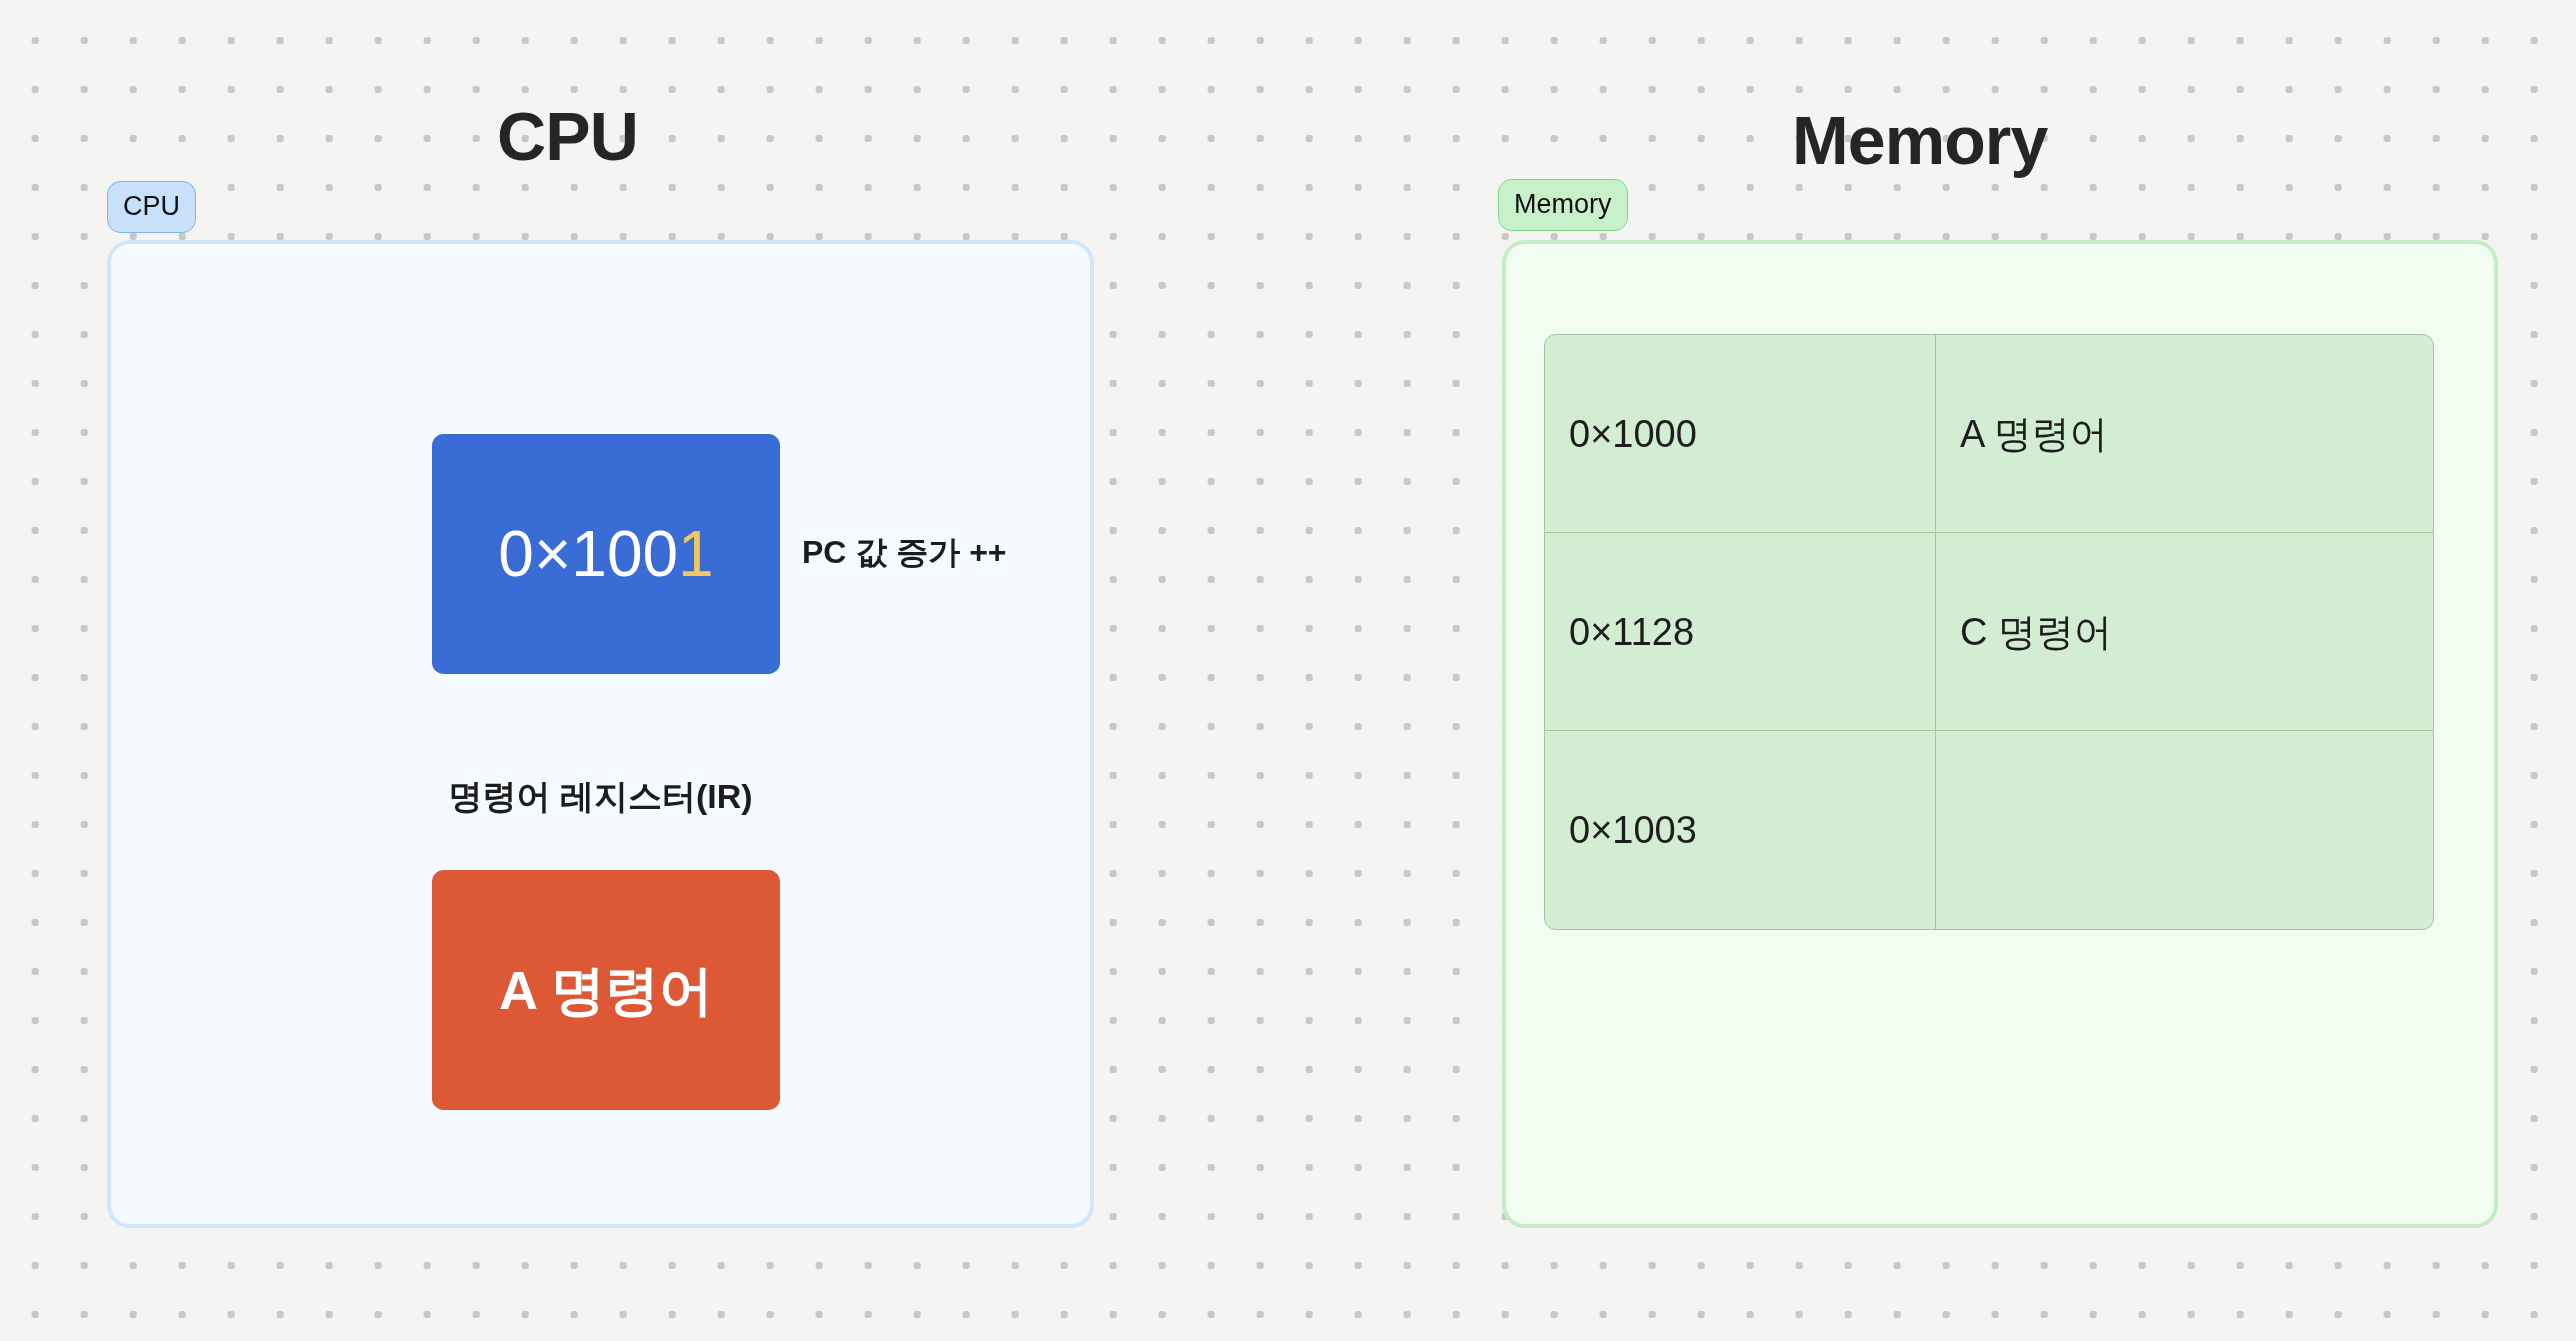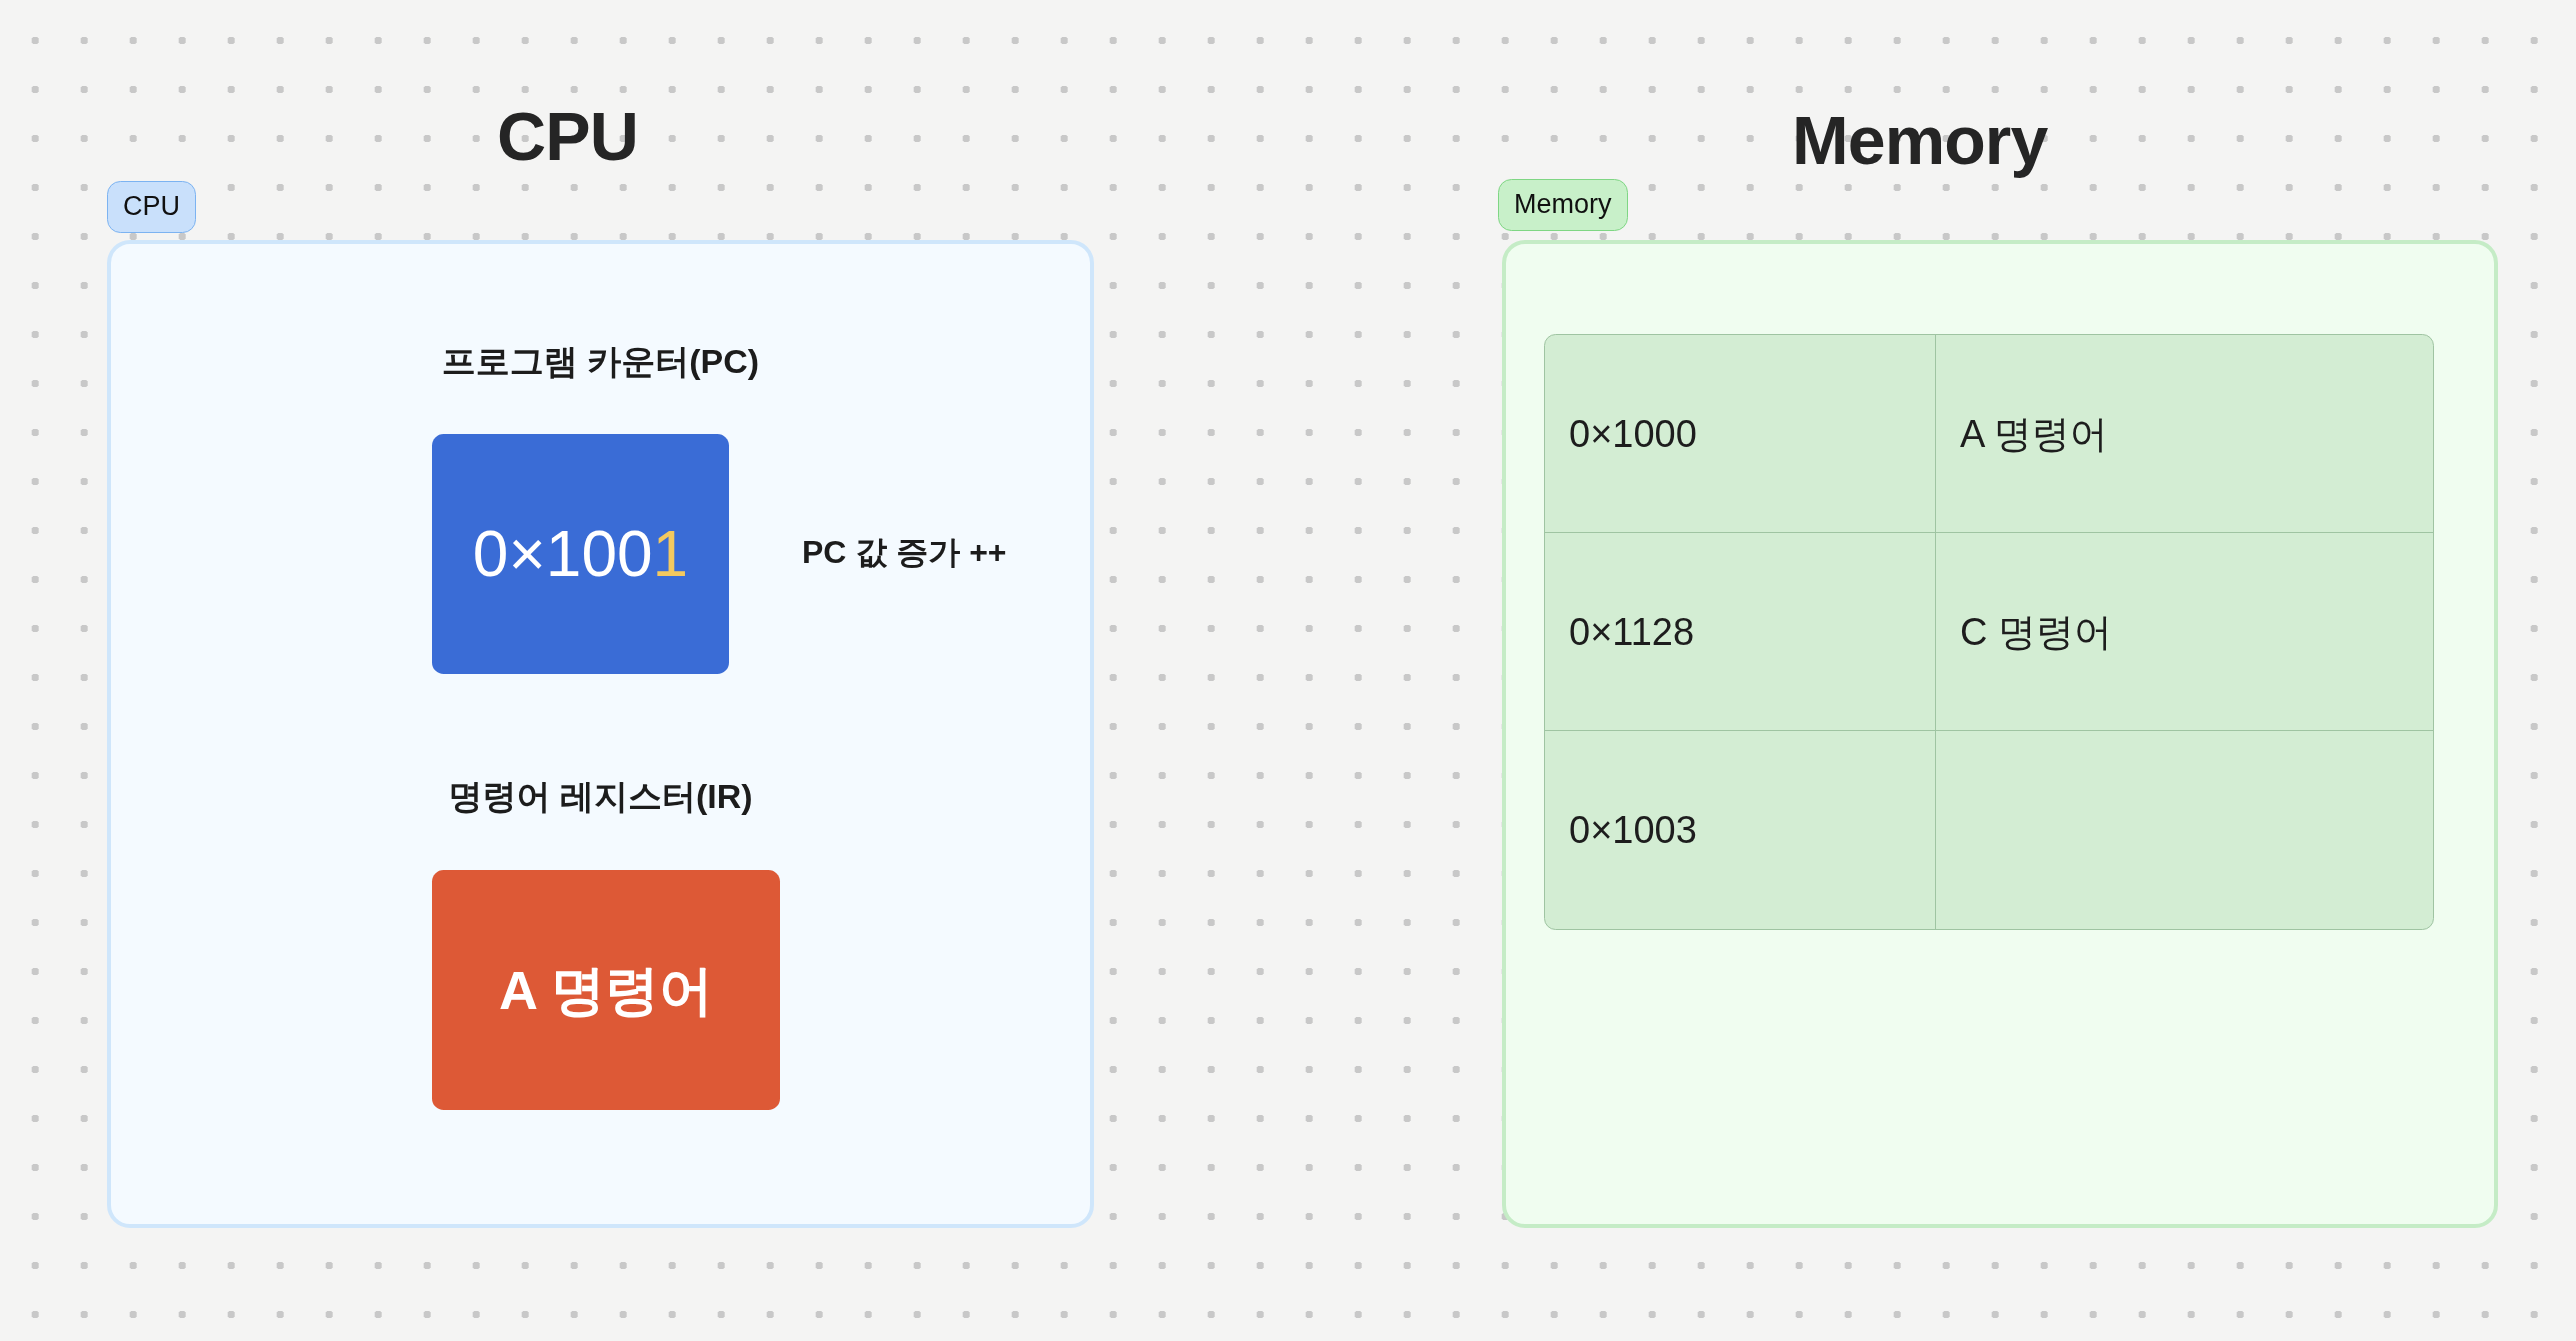--- a/index.html
+++ b/index.html
@@ -82,21 +82,21 @@
     position: absolute;
     border-radius: 11.6px;
     display: flex;
     align-items: center;
     justify-content: center;
     color: #ffffff;
     line-height: 1;
   }
   #pc-box {
     left: 321px; top: 190px;
-    width: 297px; height: 240px;
+    width: 348px; height: 240px;
     background: #3a6cd6;
     font-size: 64px;
     font-weight: 400;
   }
   #pc-box .pc-digit-highlight { color: #f3c95f; }
 
   #ir-box {
     left: 321px; top: 626px;
     width: 348px; height: 240px;
     background: #dd5936;
@@ -161,21 +161,20 @@
 <body>
 
 <div class="stage">
 
   <div class="section-title" id="cpu-title">CPU</div>
 
   <div class="group-badge" id="cpu-badge">CPU</div>
 
   <div id="cpu-container">
 
-    <div class="reg-label" id="pc-label">프로그램 카운터(PC)</div>
 
     <div class="reg-box" id="pc-box">
         <span>0×100</span>
         <span class="pc-digit-highlight">1</span>
       </div>
 
     <div id="pc-note">PC 값 증가 ++</div>
 
     <div class="reg-label" id="ir-label">명령어 레지스터(IR)</div>
 

